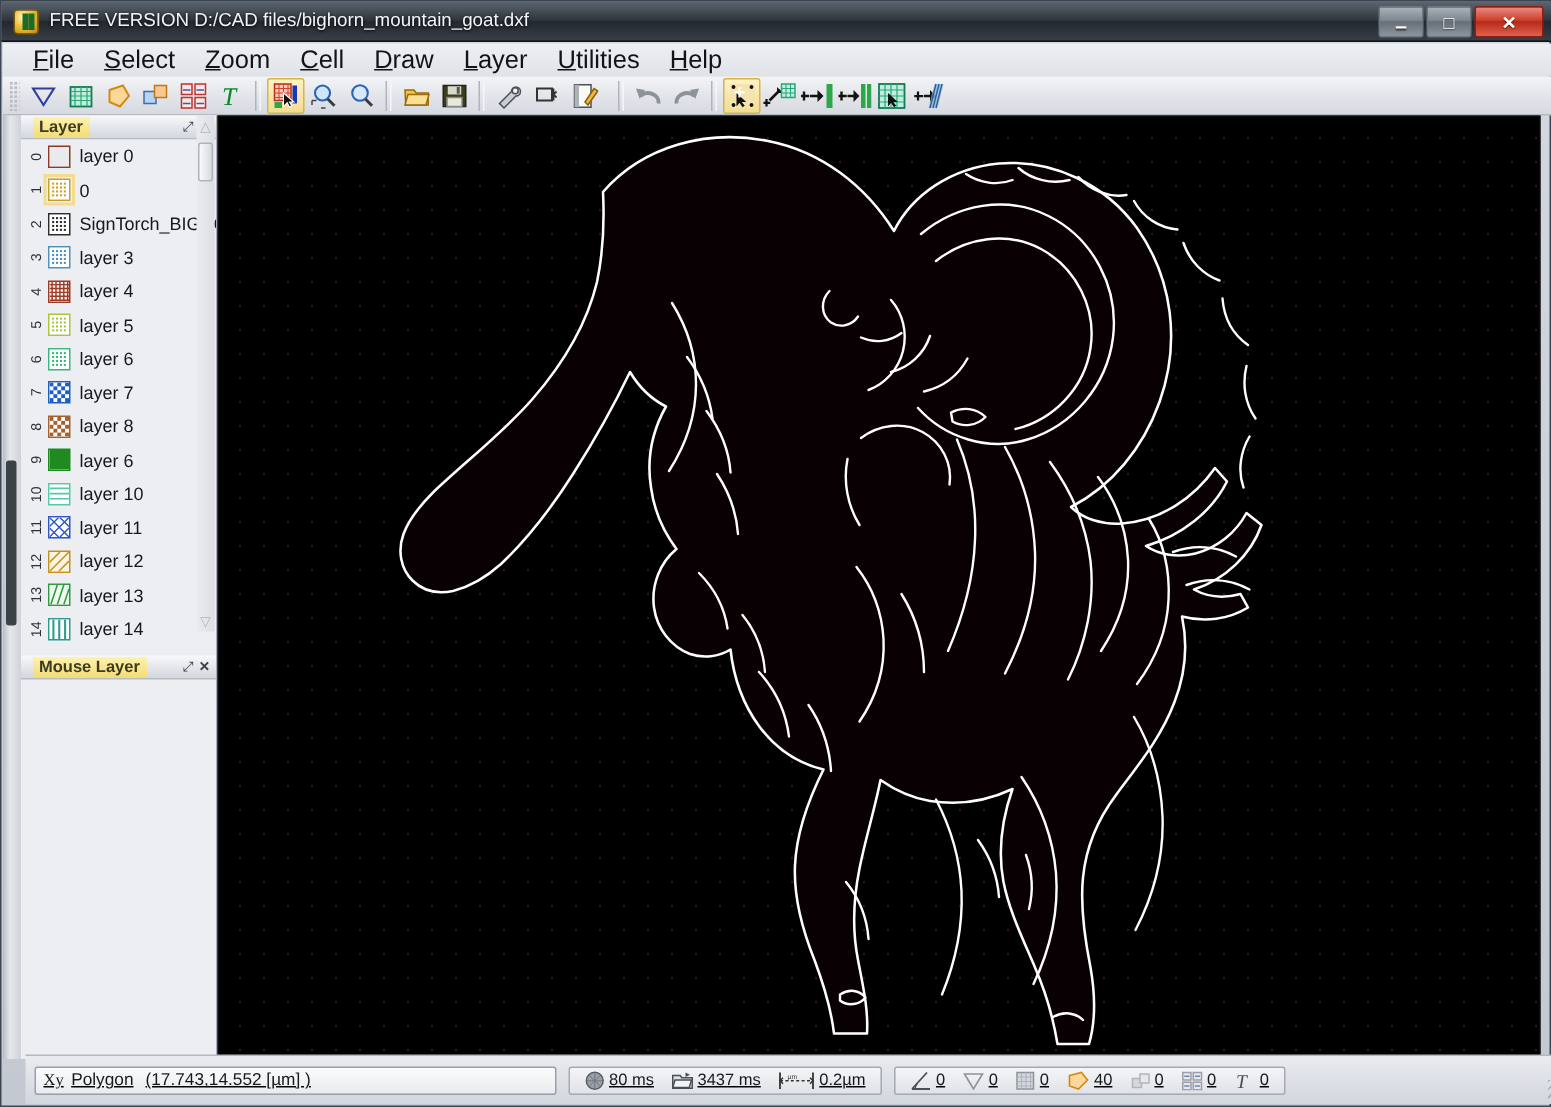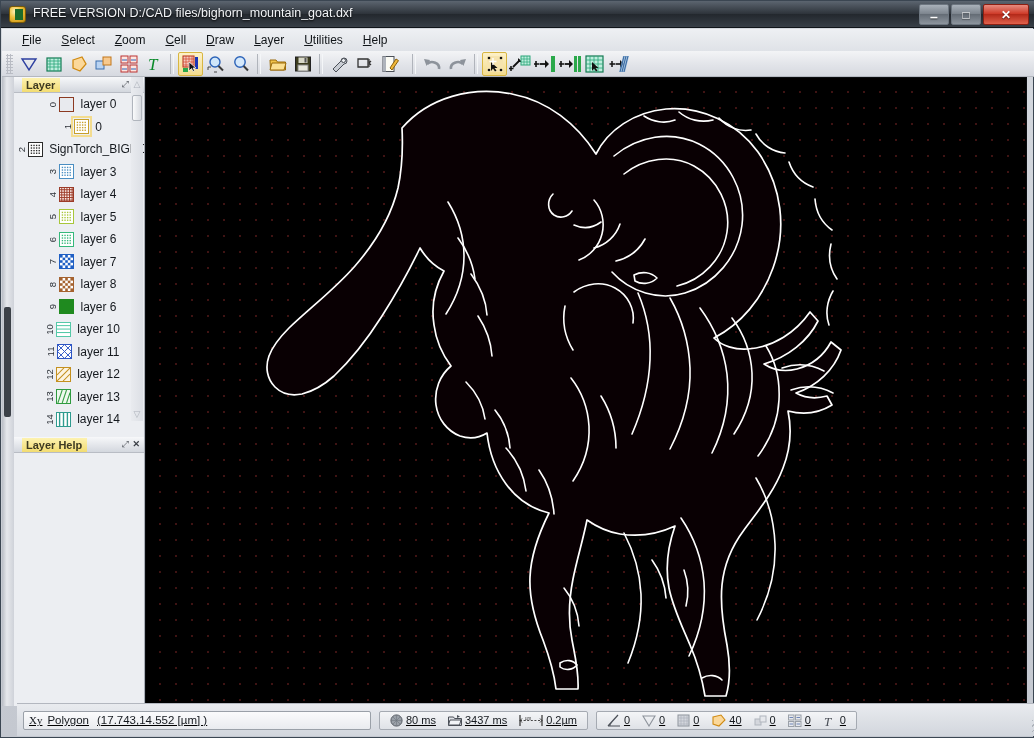--- a/index.html
+++ b/index.html
@@ -70,21 +70,21 @@
   .wbtn.min .glyph { align-items: flex-end; padding-bottom: 3px; font-size: 14px; line-height: 8px; }
 
   
   .menubar {
     position: absolute; left: 1px; top: 28px; width: 1032px; height: 22px;
     background: linear-gradient(180deg,#eef0f3 0%, #dfe2e7 100%);
     display: flex; align-items: center; padding-left: 10px;
     box-sizing: border-box;
   }
   .menu-item {
-    font-size: 12px; color: #101418;
+    font-size: 17px; color: #101418;
     padding: 2px 10px; cursor: default; white-space: nowrap;
   }
   .menu-item u { text-decoration: underline; }
 
   
   .toolbar {
     position: absolute; left: 1px; top: 50px; width: 1032px; height: 26px;
     background: linear-gradient(180deg,#f3f4f6 0%, #e2e4e9 55%, #d6d9e0 100%);
     border-bottom: 1px solid #b4b8c0;
     box-sizing: border-box;
@@ -156,21 +156,21 @@
   .panel-title .ctrl.close { right: 4px; font-weight: bold; }
 
   .layer-list {
     position: relative;
     height: 344px;
     overflow: hidden;
     background: #eceef2;
   }
   .layer-row {
     height: 22.5px; display: flex; align-items: center;
-    padding-left: 4px; box-sizing: border-box; justify-content: center;
+    padding-left: 4px; box-sizing: border-box;
   }
   .layer-num {
     width: 14px; font-size: 9.5px; color: #2c3138;
     transform: rotate(-90deg);
     text-align: center;
     flex: 0 0 14px;
   }
   .swatch {
     width: 15px; height: 15px; flex: 0 0 15px;
     border: 1px solid #7b4b2b; box-sizing: border-box;
@@ -774,21 +774,21 @@
           </div>
       <div class="layer-scroll">
         <div class="up">△</div>
         <div class="sthumb"></div>
         <div class="down">▽</div>
       </div>
     </div>
 
     <div class="panel">
       <div class="panel-title">
-        <span class="label">Layer Help</span>
+        <span class="label">Mouse Layer</span>
         <span class="ctrl float">⤢</span>
         <span class="ctrl close">✕</span>
       </div>
       <div class="mouse-help-body"></div>
     </div>
   </div>
 
   <div class="canvas-wrap">
     <div class="grid"></div>
     <svg class="drawing" width="880" height="627" viewBox="0 0 880 627">

